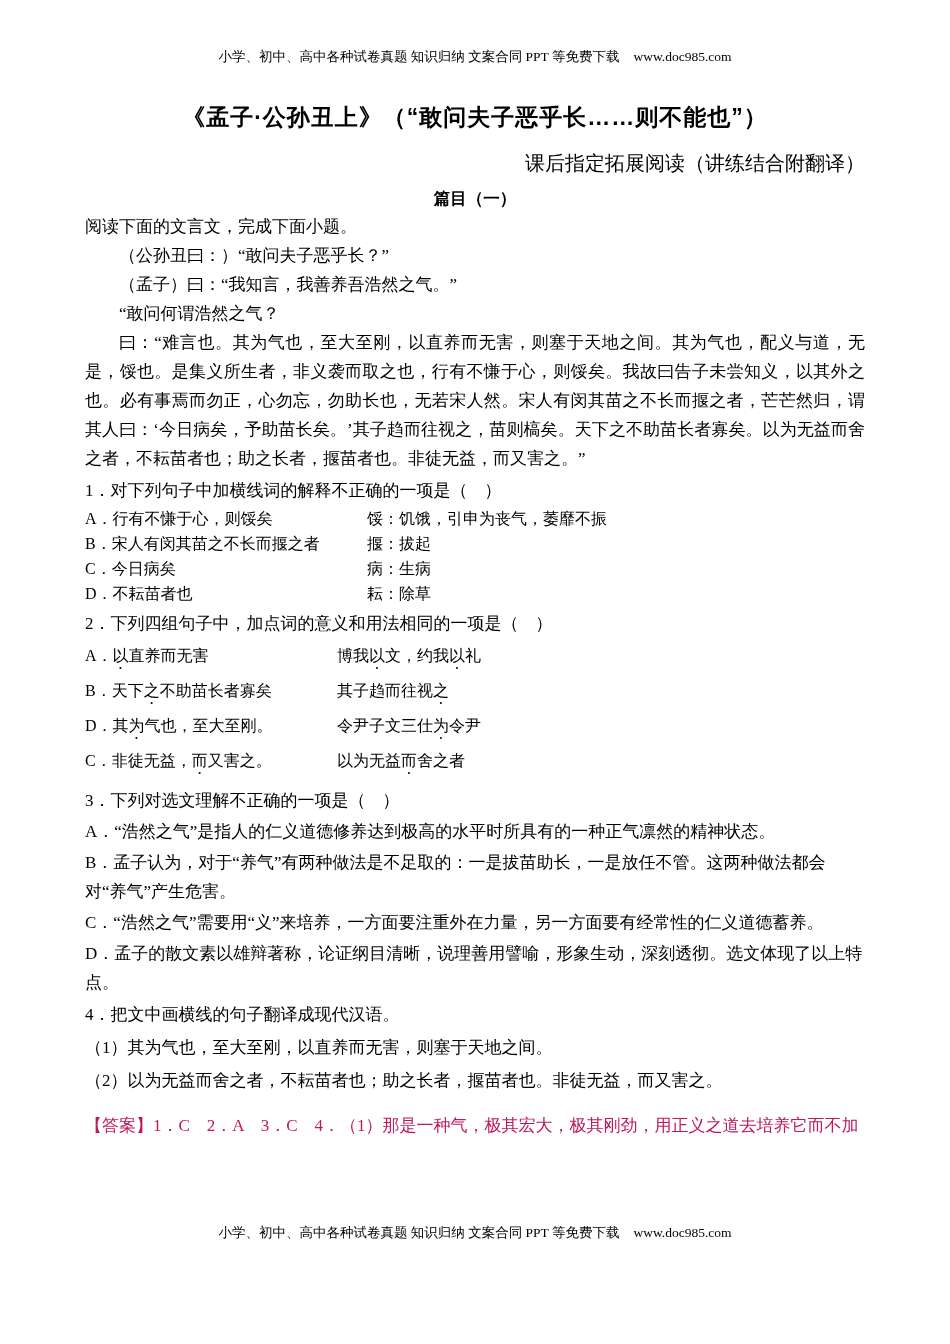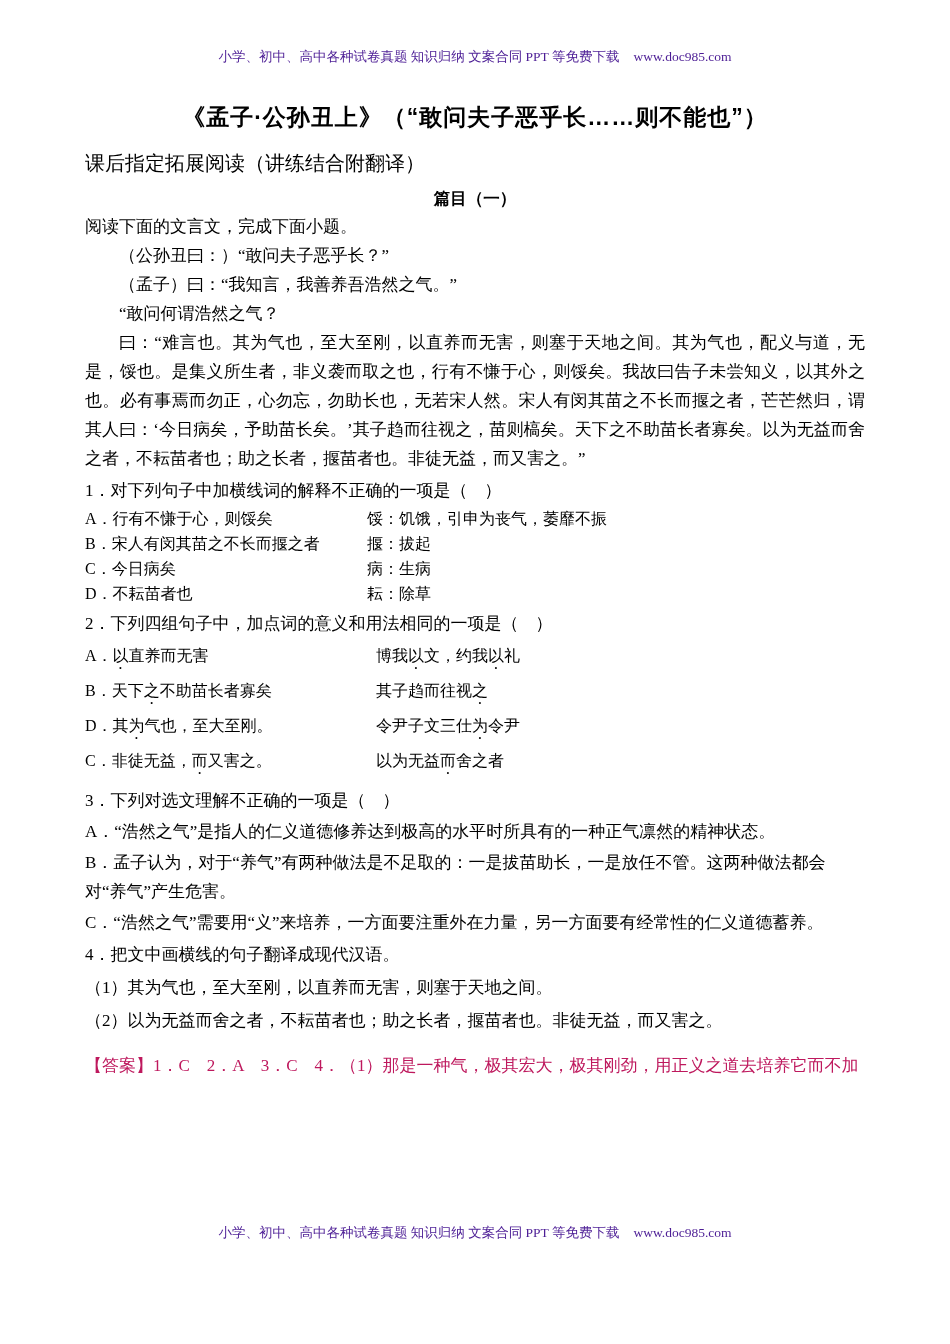--- a/index.html
+++ b/index.html
@@ -2,42 +2,42 @@
 <html><head>
 <meta charset="utf-8">
 <style>
   * { margin:0; padding:0; box-sizing:border-box; }
   html,body { background:#fff; }
   .page {
     width:950px; height:1344px; background:#fff; color:#000;
     font-family:"Liberation Serif","DejaVu Serif",serif;
     padding:48px 85px 0 85px; position:relative; overflow:hidden;
   }
-  .promo { text-align:center; font-size:13.5px; color:#4c1d95; }
+  .promo { text-align:center; font-size:13.5px; color:#000000; }
   .promo-top { margin-bottom:36px; }
   .promo-url { margin-left:14px; }
   .title {
     font-family:"Liberation Sans","DejaVu Sans",sans-serif;
     font-size:23px; font-weight:bold; text-align:center;
     letter-spacing:1px; margin-bottom:17px;
   }
-  .subtitle { font-size:20px; font-weight:normal; text-align:left; margin-bottom:11px; }
+  .subtitle { font-size:20px; font-weight:normal; text-align:right; margin-bottom:11px; }
   .section {
     font-family:"Liberation Sans","DejaVu Sans",sans-serif;
     font-size:16.5px; font-weight:bold; text-align:center; margin-bottom:2px;
   }
   .body { font-size:17px; line-height:29px; }
   .indent { text-indent:2em; }
   .justify { text-align:justify; }
   .source { text-align:right; }
   .qstem { margin-top:3px; }
   .opt { display:flex; margin:4px 0; }
   .opt-left { flex:0 0 auto; }
   .q1 .opt-left { width:282px; }
-  .q2 .opt { margin:8px 0;gap:39px; }
+  .q2 .opt { margin:8px 0; }
   .q2 .opt-left { width:252px; }
   .q3line { margin:2px 0; }
   .q4line { margin:4px 0; }
   .u { text-underline-offset:3px; }
   .dot {
     -webkit-text-emphasis:filled dot; -webkit-text-emphasis-position:under right;
     text-emphasis:filled dot; text-emphasis-position:under right;
   }
   .answer { color:#be185d; margin-top:16px; }
   .promo-bottom { position:absolute; left:0; right:0; top:1224px; }
@@ -98,20 +98,21 @@
     <div class="opt">
       <span class="opt-left"><span>C．</span><span><span>非徒无益，</span><span class="dot">而</span><span>又害之。</span></span></span>
       <span><span>以为无益</span><span class="dot">而</span><span>舍之者</span></span>
     </div>
   </div>
 
   <p class="body qstem">3．下列对选文理解不正确的一项是（　）</p>
   <p class="body q3line"><span>A．</span><span>“浩然之气”是指人的仁义道德修养达到极高的水平时所具有的一种正气凛然的精神状态。</span></p>
   <p class="body q3line"><span>B．</span><span>孟子认为，对于“养气”有两种做法是不足取的：一是拔苗助长，一是放任不管。这两种做法都会对“养气”产生危害。</span></p>
   <p class="body q3line"><span>C．</span><span>“浩然之气”需要用“义”来培养，一方面要注重外在力量，另一方面要有经常性的仁义道德蓄养。</span></p>
+  <p class="body q3line"><span>D．</span><span>孟子的散文素以雄辩著称，论证纲目清晰，说理善用譬喻，形象生动，深刻透彻。选文体现了以上特点。</span></p>
 
   <p class="body qstem">4．把文中画横线的句子翻译成现代汉语。</p>
   <p class="body q4line">（1）其为气也，至大至刚，以直养而无害，则塞于天地之间。</p>
   <p class="body q4line">（2）以为无益而舍之者，不耘苗者也；助之长者，揠苗者也。非徒无益，而又害之。</p>
 
   <p class="body answer">【答案】1．C　2．A　3．C　4．（1）那是一种气，极其宏大，极其刚劲，用正义之道去培养它而不加</p>
 
   <div class="promo promo-bottom">
     <span>小学、初中、高中各种试卷真题 知识归纳 文案合同 PPT 等免费下载</span><span class="promo-url">www.doc985.com</span>
   </div>

